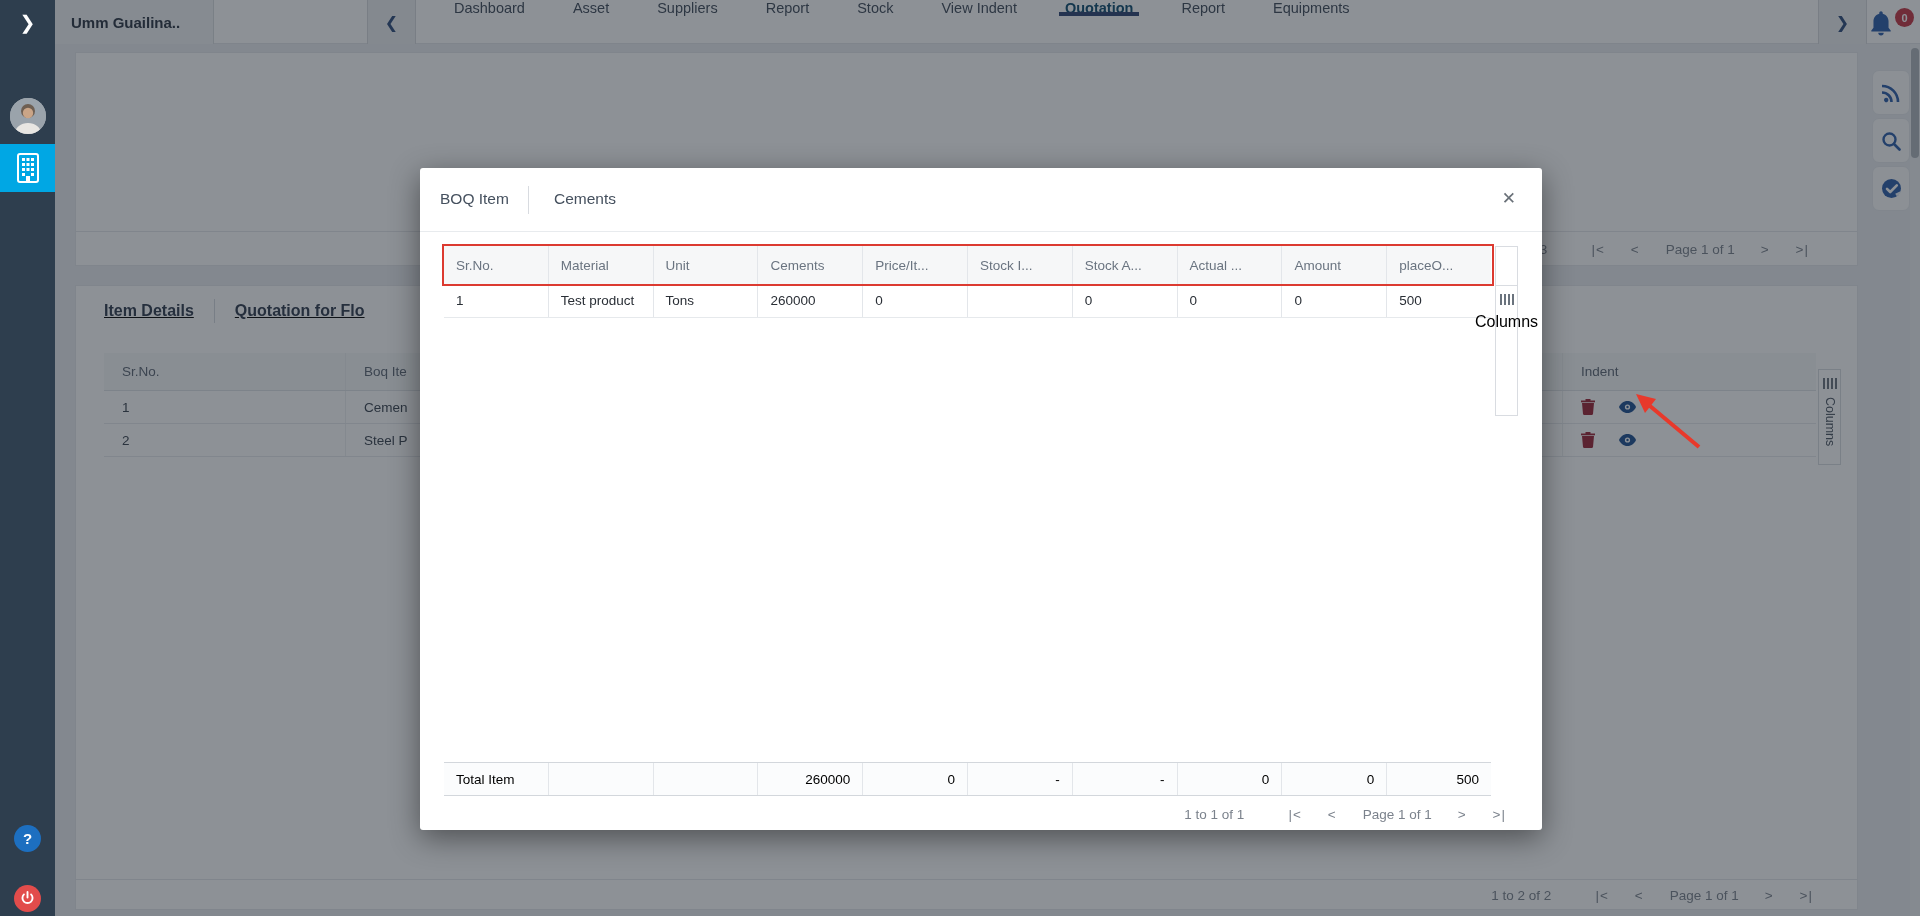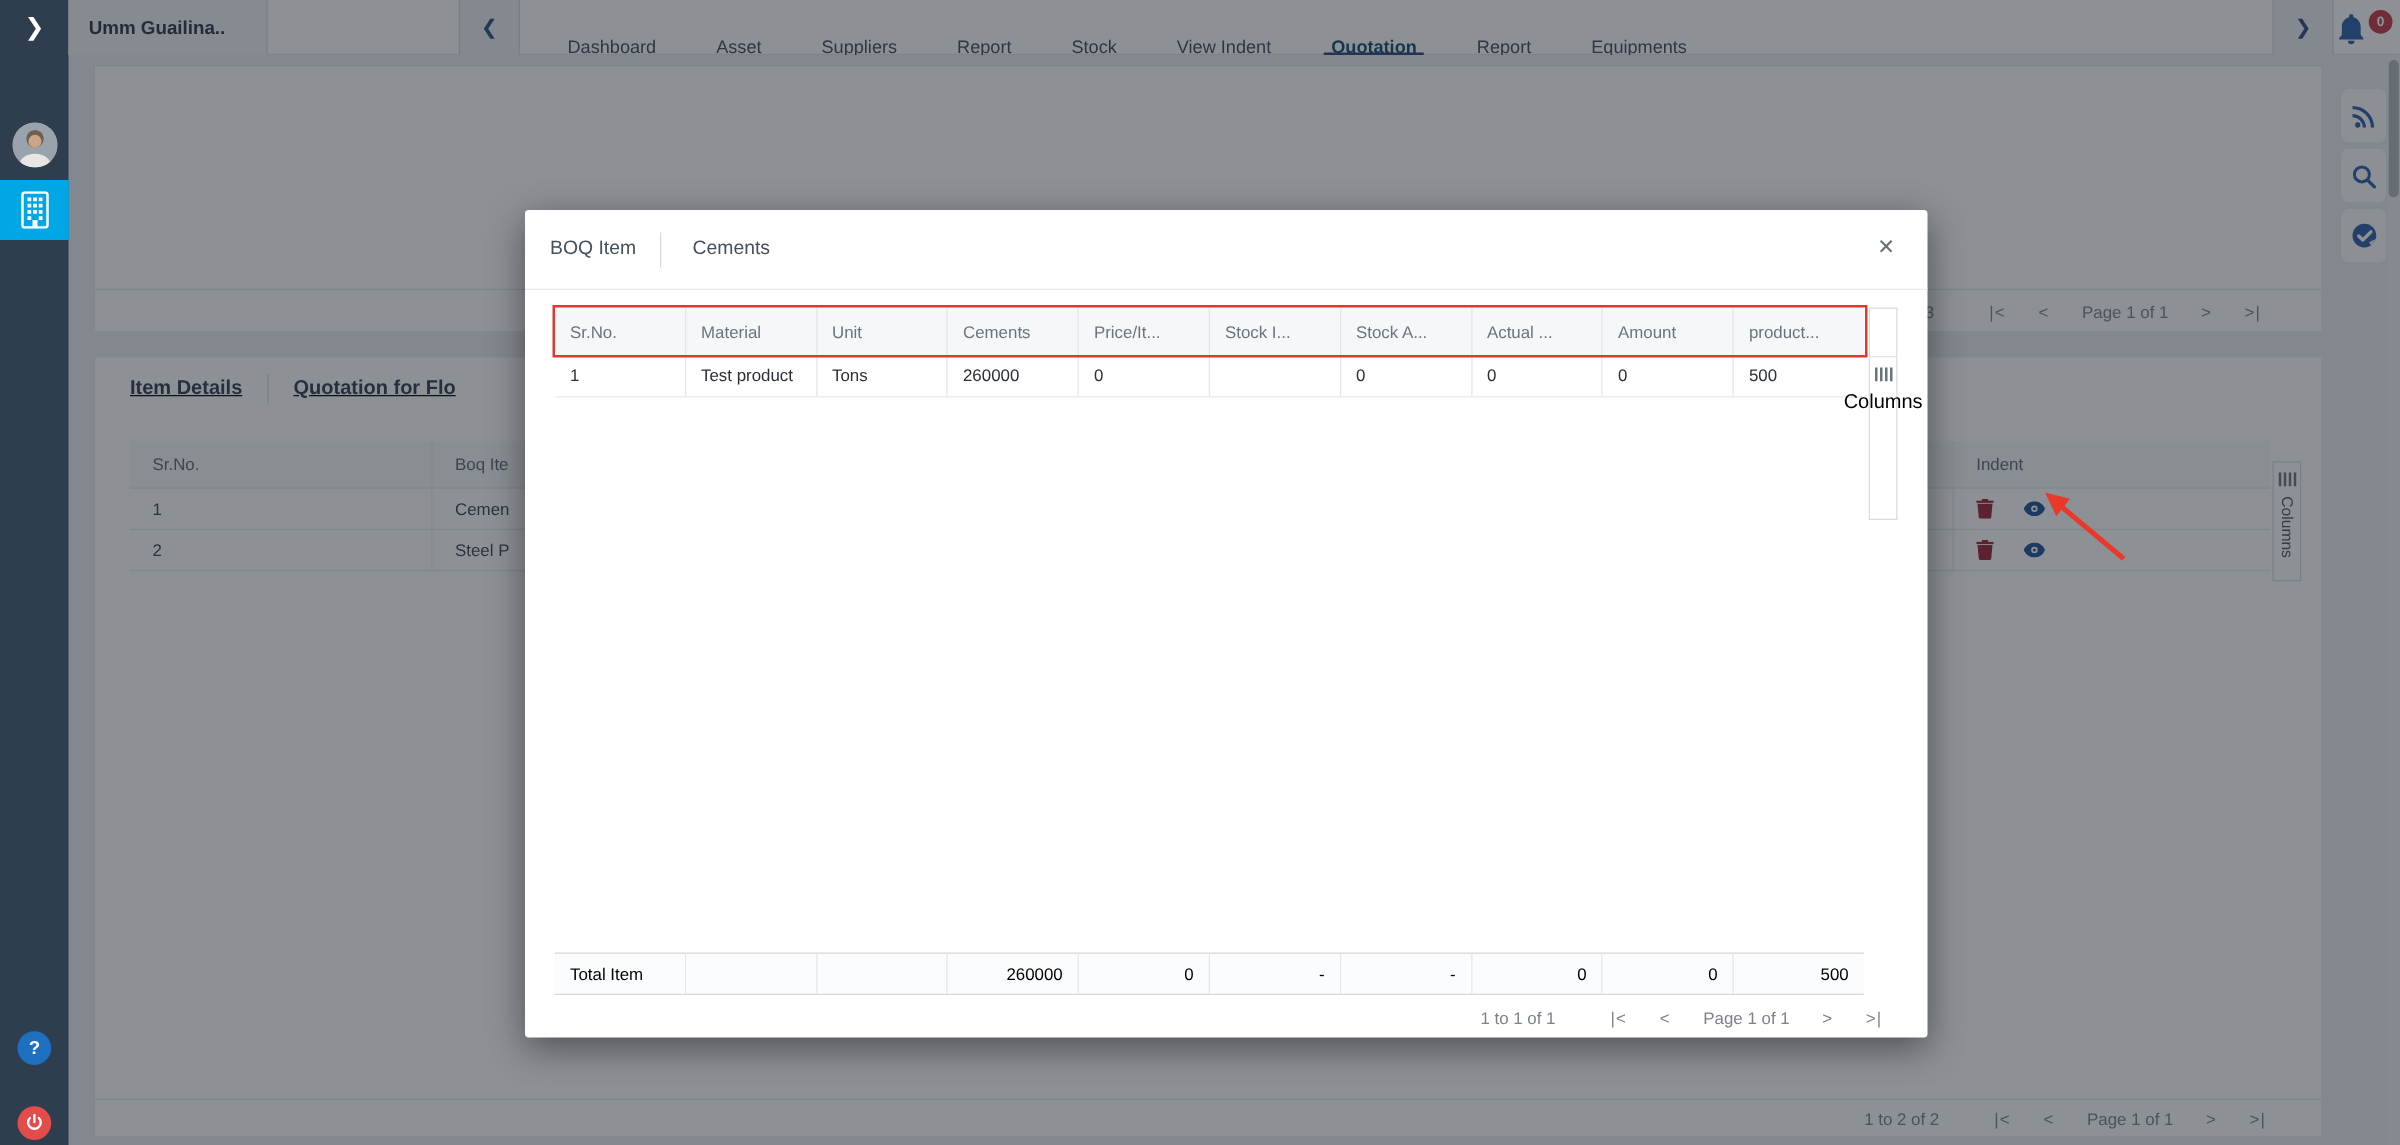--- a/index.html
+++ b/index.html
@@ -15,21 +15,21 @@
   .proj { position:absolute; left:55px; top:0; width:159px; height:44px; background:#f1f2f4;
     border-right:1px solid #d9dcdf; display:flex; align-items:center; padding-left:16px;
     font-size:15px; font-weight:700; color:#2b3442; }
   .module { position:absolute; left:214px; top:0; width:153px; height:44px; background:#fff;
     border-right:1px solid #d9dcdf; display:flex; align-items:center; justify-content:center; gap:10px;
     font-size:15px; letter-spacing:1px; color:#465362; cursor:pointer;margin-top:44px; }
   .module .caret { font-size:11px; color:#222; }
   .navbtn { position:absolute; top:0; width:49px; height:44px; background:#eceef0;
     border-left:1px solid #d6d9dd; border-right:1px solid #d6d9dd; display:flex; align-items:center;
     justify-content:center; color:#2d4a7a; font-size:16px; font-weight:bold; cursor:pointer; }
-  .tabs { position:absolute; left:430px; top:16px; height:44px; display:flex; align-items:center; }
+  .tabs { position:absolute; left:430px; top:0; height:44px; display:flex; align-items:flex-start; }
   .tab { display:flex; align-items:center; padding:0 24px; font-size:14.5px; color:#3f4a59;
     cursor:pointer; position:relative; white-space:nowrap; }
   .tab.active { font-weight:700; color:#0c4a6e; }
   .tab.active::after { content:""; position:absolute; left:18px; right:18px; bottom:0; height:4px; background:#2d4372; }
   .bellwrap { position:absolute; left:1868px; top:6px; width:46px; height:34px; cursor:pointer; }
   .badge { position:absolute; right:0; top:2px; width:19px; height:19px; border-radius:50%;
     background:#c43543; color:#fff; font-size:11px; font-weight:bold; display:flex; align-items:center; justify-content:center; }
 
   
   .sidebar { position:absolute; left:0; top:44px; width:55px; height:872px; background:#2e3e4e; z-index:15; }
@@ -338,21 +338,21 @@
       <div class="mrow head">
         <div class="mc">Sr.No.</div>
         <div class="mc">Material</div>
         <div class="mc">Unit</div>
         <div class="mc">Cements</div>
         <div class="mc">Price/It...</div>
         <div class="mc">Stock I...</div>
         <div class="mc">Stock A...</div>
         <div class="mc">Actual ...</div>
         <div class="mc">Amount</div>
-        <div class="mc">product...</div>
+        <div class="mc">placeO...</div>
       </div>
       <div class="mrow body">
         <div class="mc">1</div>
         <div class="mc">Test product</div>
         <div class="mc">Tons</div>
         <div class="mc">260000</div>
         <div class="mc">0</div>
         <div class="mc"></div>
         <div class="mc">0</div>
         <div class="mc">0</div>

